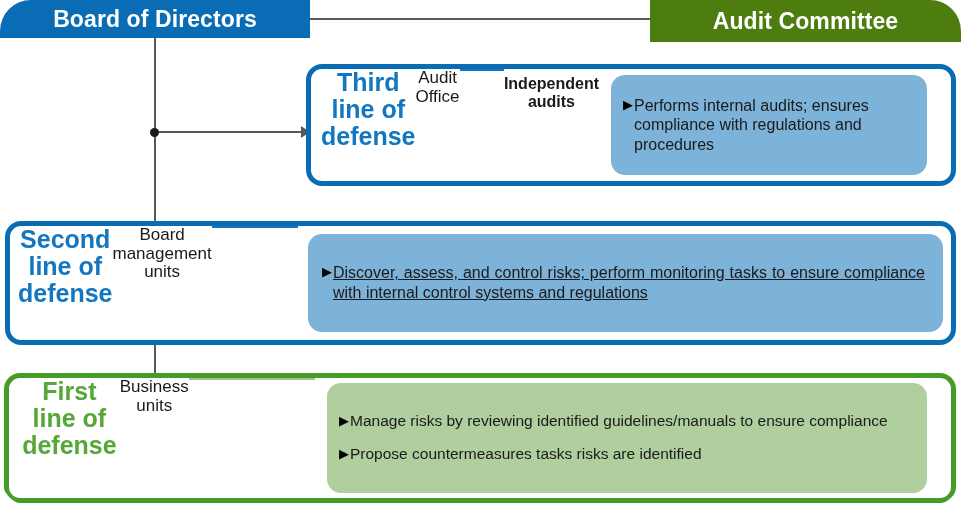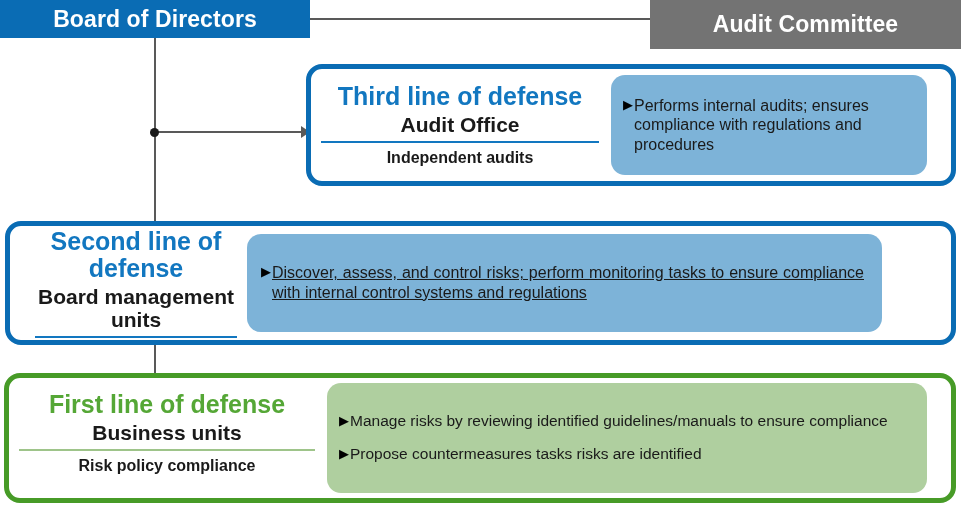--- a/index.html
+++ b/index.html
@@ -9,20 +9,21 @@
   }
   body {
     font-family: "Liberation Sans", sans-serif;
   }
   #canvas {
     position: relative;
     width: 961px;
     height: 506px;
     background: #ffffff;
     overflow: hidden;
+    border-radius: 31px;
   }
 
   
   .topbar {
     position: absolute;
     display: flex;
     align-items: center;
     justify-content: center;
     color: #ffffff;
     font-size: 23px;
@@ -33,22 +34,22 @@
     left: 0px;
     top: 0px;
     width: 310px;
     height: 38px;
     background: #0a6cb4;
   }
   #audit-bar {
     left: 650px;
     top: 0px;
     width: 311px;
-    height: 49px;
-    background: #737373;
+    height: 42px;
+    background: #4d7c0f;
     text-align: right;
   }
 
   
   .conn {
     position: absolute;
     background: #595959;
   }
   #conn-horizontal-top {
     left: 310px;
@@ -100,42 +101,42 @@
   .line-card.blue  { border: 5px solid #0a6cb4; }
   .line-card.green { border: 5px solid #479b27; }
 
   #third-card  { left: 306px; top: 64px;  width: 650px; height: 122px; }
   #second-card { left: 5px;   top: 221px; width: 951px; height: 124px; }
   #first-card  { left: 4px;   top: 373px; width: 952px; height: 130px; }
 
   
   .label-block {
     display: flex;
-    flex-direction: column;
+    flex-direction: row;
     justify-content: center;
     box-sizing: border-box;
   }
   #third-labels  { width: 300px; padding: 0 12px 0 10px; }
-  #second-labels { width: 237px; padding: 0 10px 0 25px; align-items: flex-end; }
+  #second-labels { width: 298px; padding: 0 10px 0 8px; }
   #first-labels  { width: 318px; padding: 0 12px 11px 10px; }
 
   .line-title {
     text-align: center;
     font-size: 25px;
     font-weight: bold;
     line-height: 1.08;
     margin-bottom: 3px;
   }
   .line-title.blue  { color: #1277c0; }
   .line-title.green { color: #55a736; }
 
   .line-unit {
     text-align: center;
-    font-size: 21px;
-    font-weight: bold;
+    font-size: 17px;
+    font-weight: normal;
     color: #1a1a1a;
     line-height: 1.1;
     padding-bottom: 5px;
   }
   .unit-divider {
     height: 2px;
     width: 100%;
   }
   .unit-divider.blue  { background: #1277c0; }
   .unit-divider.green { background: #9ec48a; }
@@ -239,21 +240,20 @@
         <span class="bullet-text justify-text">Discover, assess, and control risks; perform monitoring tasks to ensure compliance with internal control systems and regulations</span>
       </div>
     </div>
   </div>
 
   <div class="line-card green" id="first-card">
     <div class="label-block" id="first-labels">
       <div class="line-title green">First line of defense</div>
       <div class="line-unit">Business units</div>
       <div class="unit-divider green"></div>
-      <div class="line-role">Risk policy compliance</div>
     </div>
     <div class="detail-panel green" id="first-detail">
       <div class="bullet-row">
         <span class="bullet-marker">▶</span>
         <span class="bullet-text">Manage risks by reviewing identified guidelines/manuals to ensure compliance</span>
       </div>
       <div class="bullet-row">
         <span class="bullet-marker">▶</span>
         <span class="bullet-text">Propose countermeasures tasks risks are  identified</span>
       </div>

